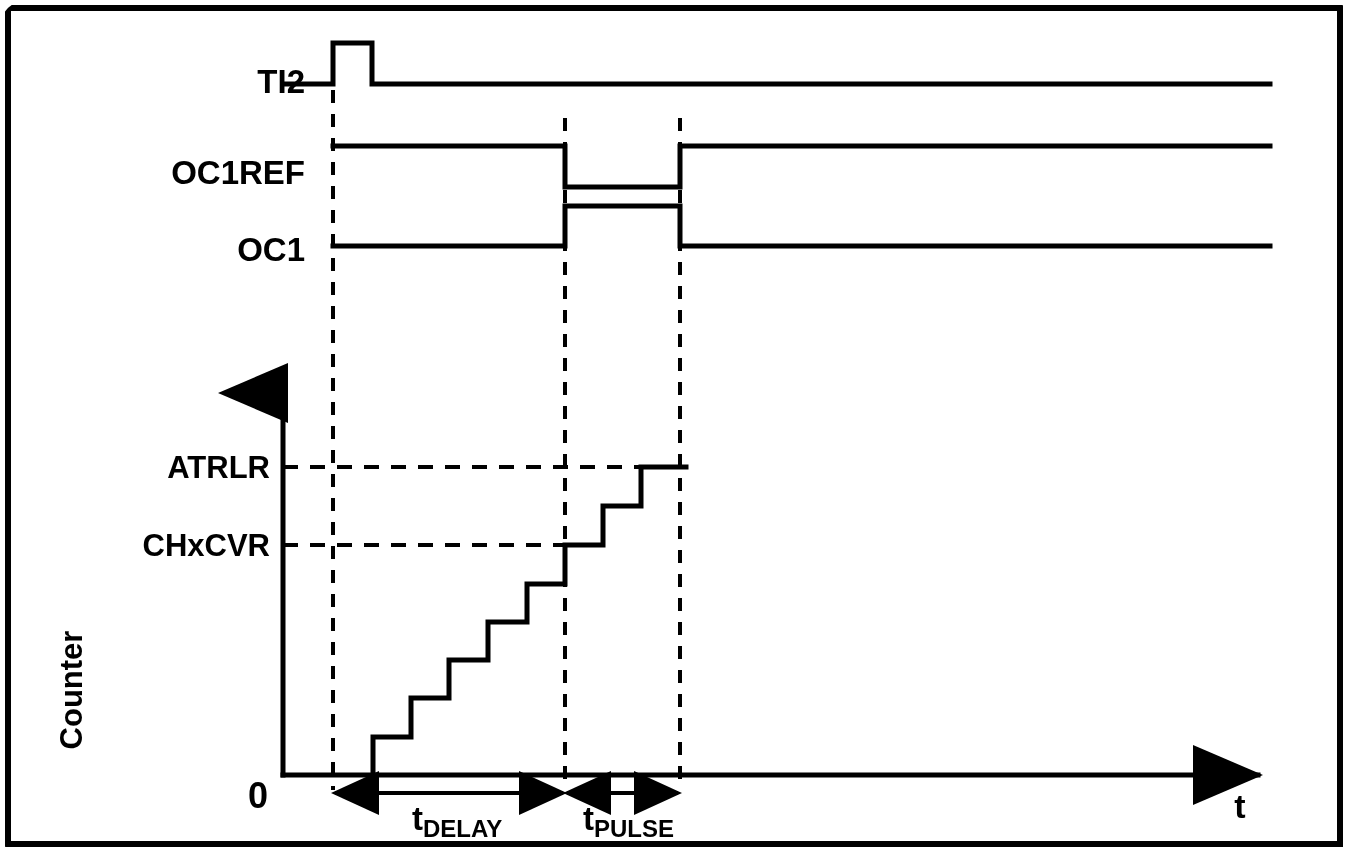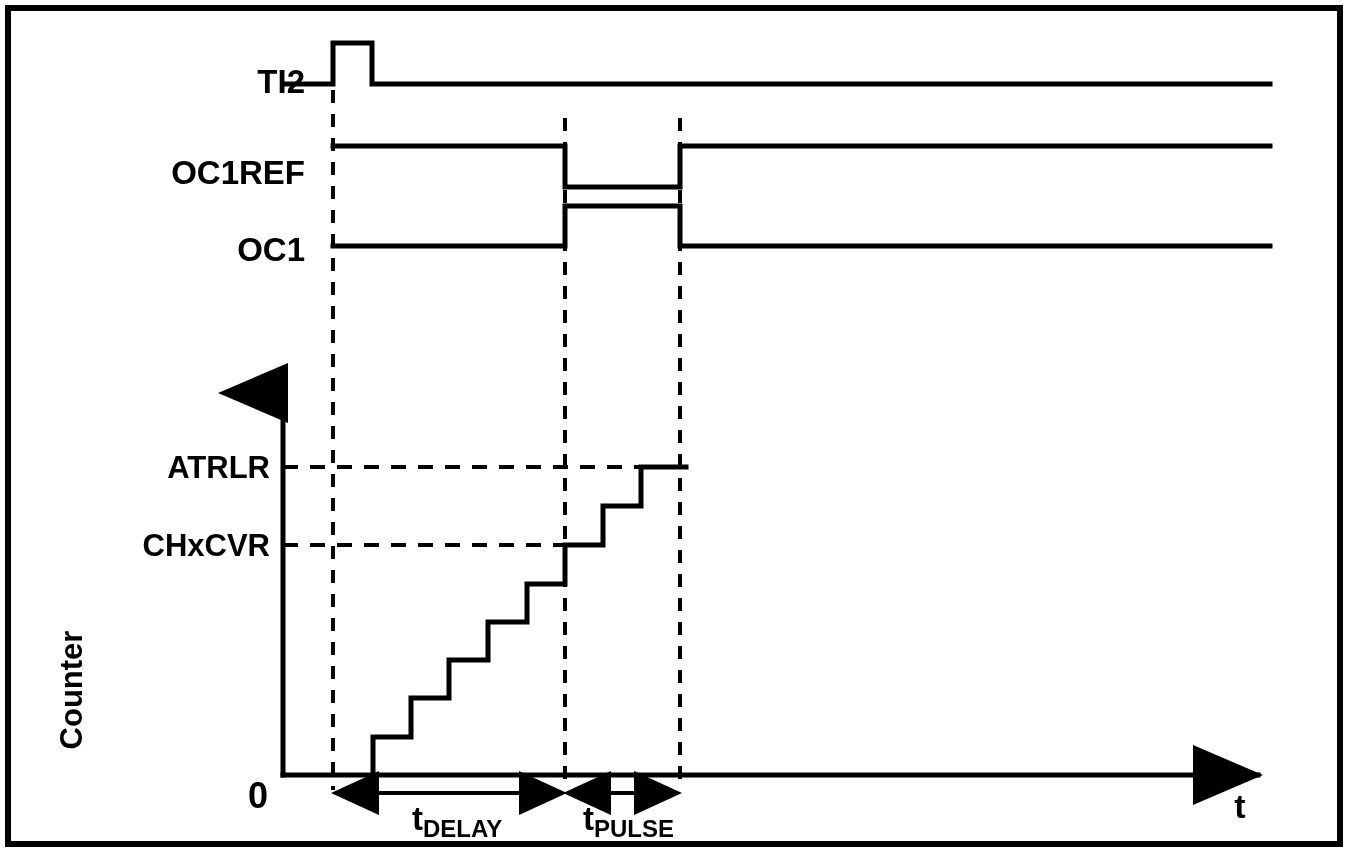--- a/index.html
+++ b/index.html
@@ -10,20 +10,21 @@
   }
   body {
     font-family: "Liberation Sans", sans-serif;
   }
   #figure {
     position: relative;
     width: 1354px;
     height: 858px;
     background: #ffffff;
     overflow: hidden;
+    border-radius: 27px;
   }
   #frame-border {
     position: absolute;
     left: 5px;
     top: 5px;
     width: 1338px;
     height: 842px;
     border: 6px solid #000000;
     box-sizing: border-box;
   }

